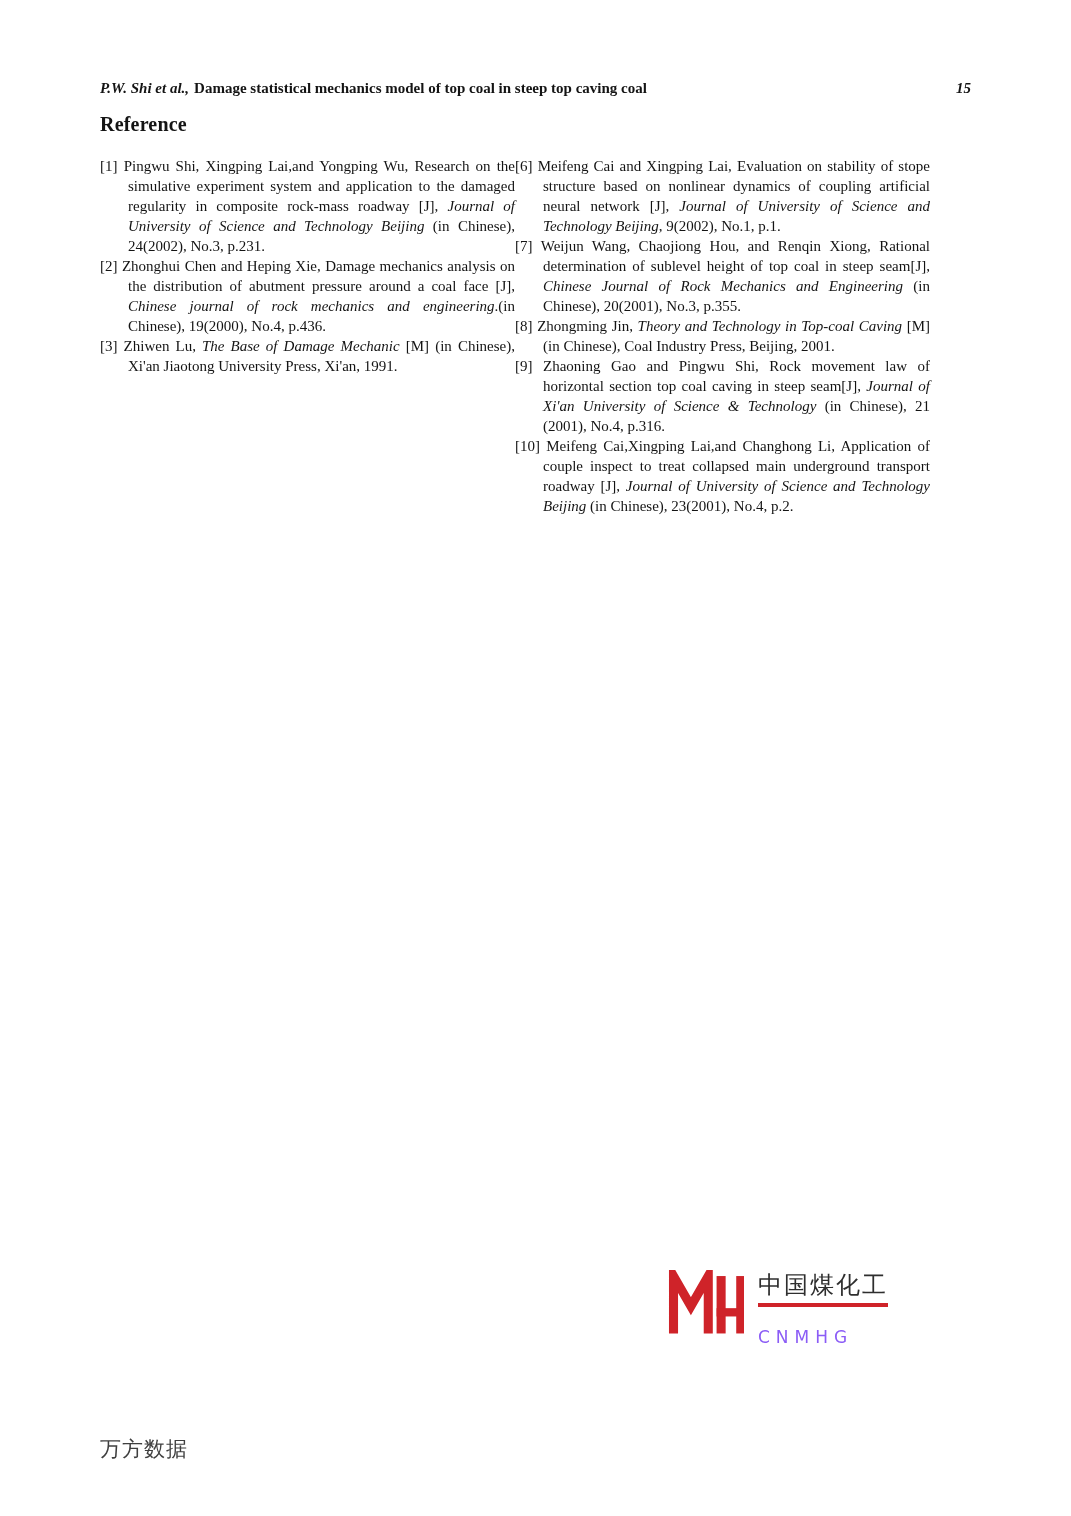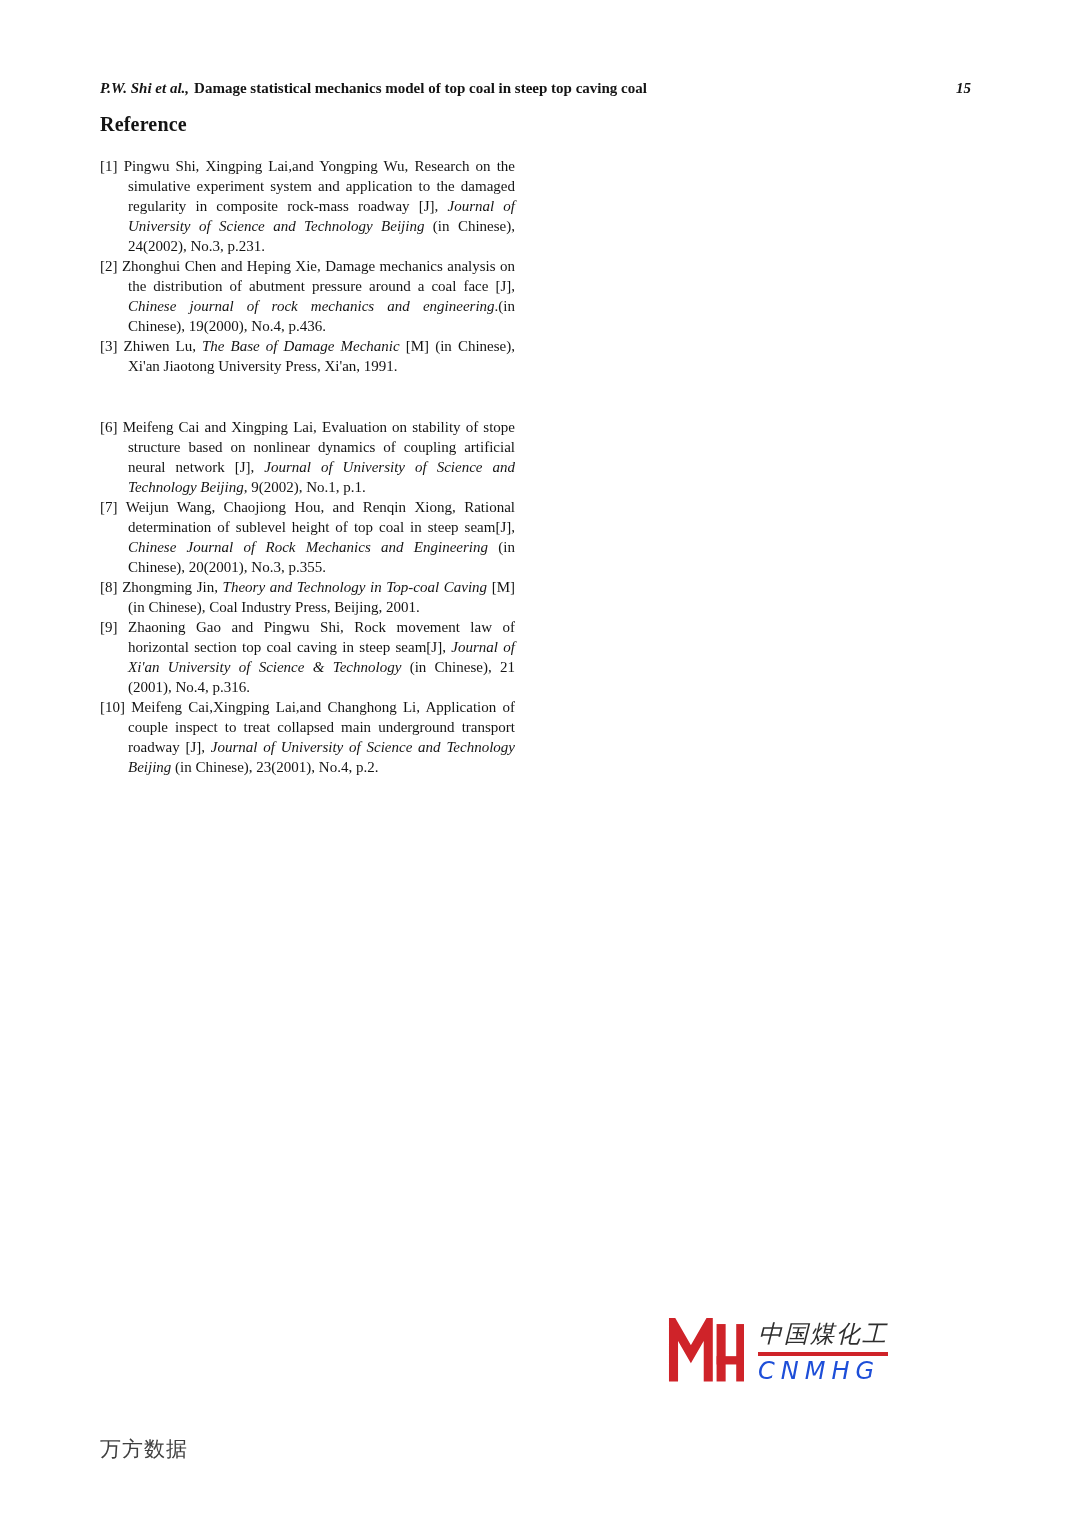--- a/index.html
+++ b/index.html
@@ -29,57 +29,54 @@
   .section-title {
     margin-top: 16px;
     font-size: 20px;
     font-weight: bold;
     letter-spacing: 0.2px;
   }
 
   
   .columns {
     display: flex;
-    gap: 41px;
     margin-top: 20px;
-    flex-direction: column;
   }
   .col { width: 415px; font-size: 15px; line-height: 20px; }
   .ref {
     text-align: justify;
     padding-left: 28px;
     text-indent: -28px;
   }
   .ref .ref-label { display: inline; }
   .ref i { font-style: italic; }
 
   
   .logo {
     position: absolute;
-    left: 668px; top: 1318px;
+    left: 668px; top: 1270px;
     display: flex;
-    align-items: center;
+    align-items: flex-start;
     gap: 14px;
-    font-style: italic;
   }
   .logo-text { display: flex; flex-direction: column; }
   .logo-cn {
     font-family: "DejaVu Sans", sans-serif;
     font-size: 24px;
     letter-spacing: 2px;
     color: #2e2e2e;
     line-height: 30px;
   }
   .logo-rule { height: 4px; margin-top: 3px; width: 100%; }
   .logo-en {
     font-family: "DejaVu Sans", sans-serif;
-    font-size: 24px;
+    font-size: 17px;
     letter-spacing: 6px;
-    color: #1d4ed8;
-    margin-top: 1px;
+    color: #8b5cf6;
+    margin-top: 20px;
   }
 
   
   .watermark {
     position: absolute;
     left: 100px; top: 1435px;
     font-family: "DejaVu Sans", sans-serif;
     font-size: 21px;
     color: #3f3f3f;
     letter-spacing: 1px;

